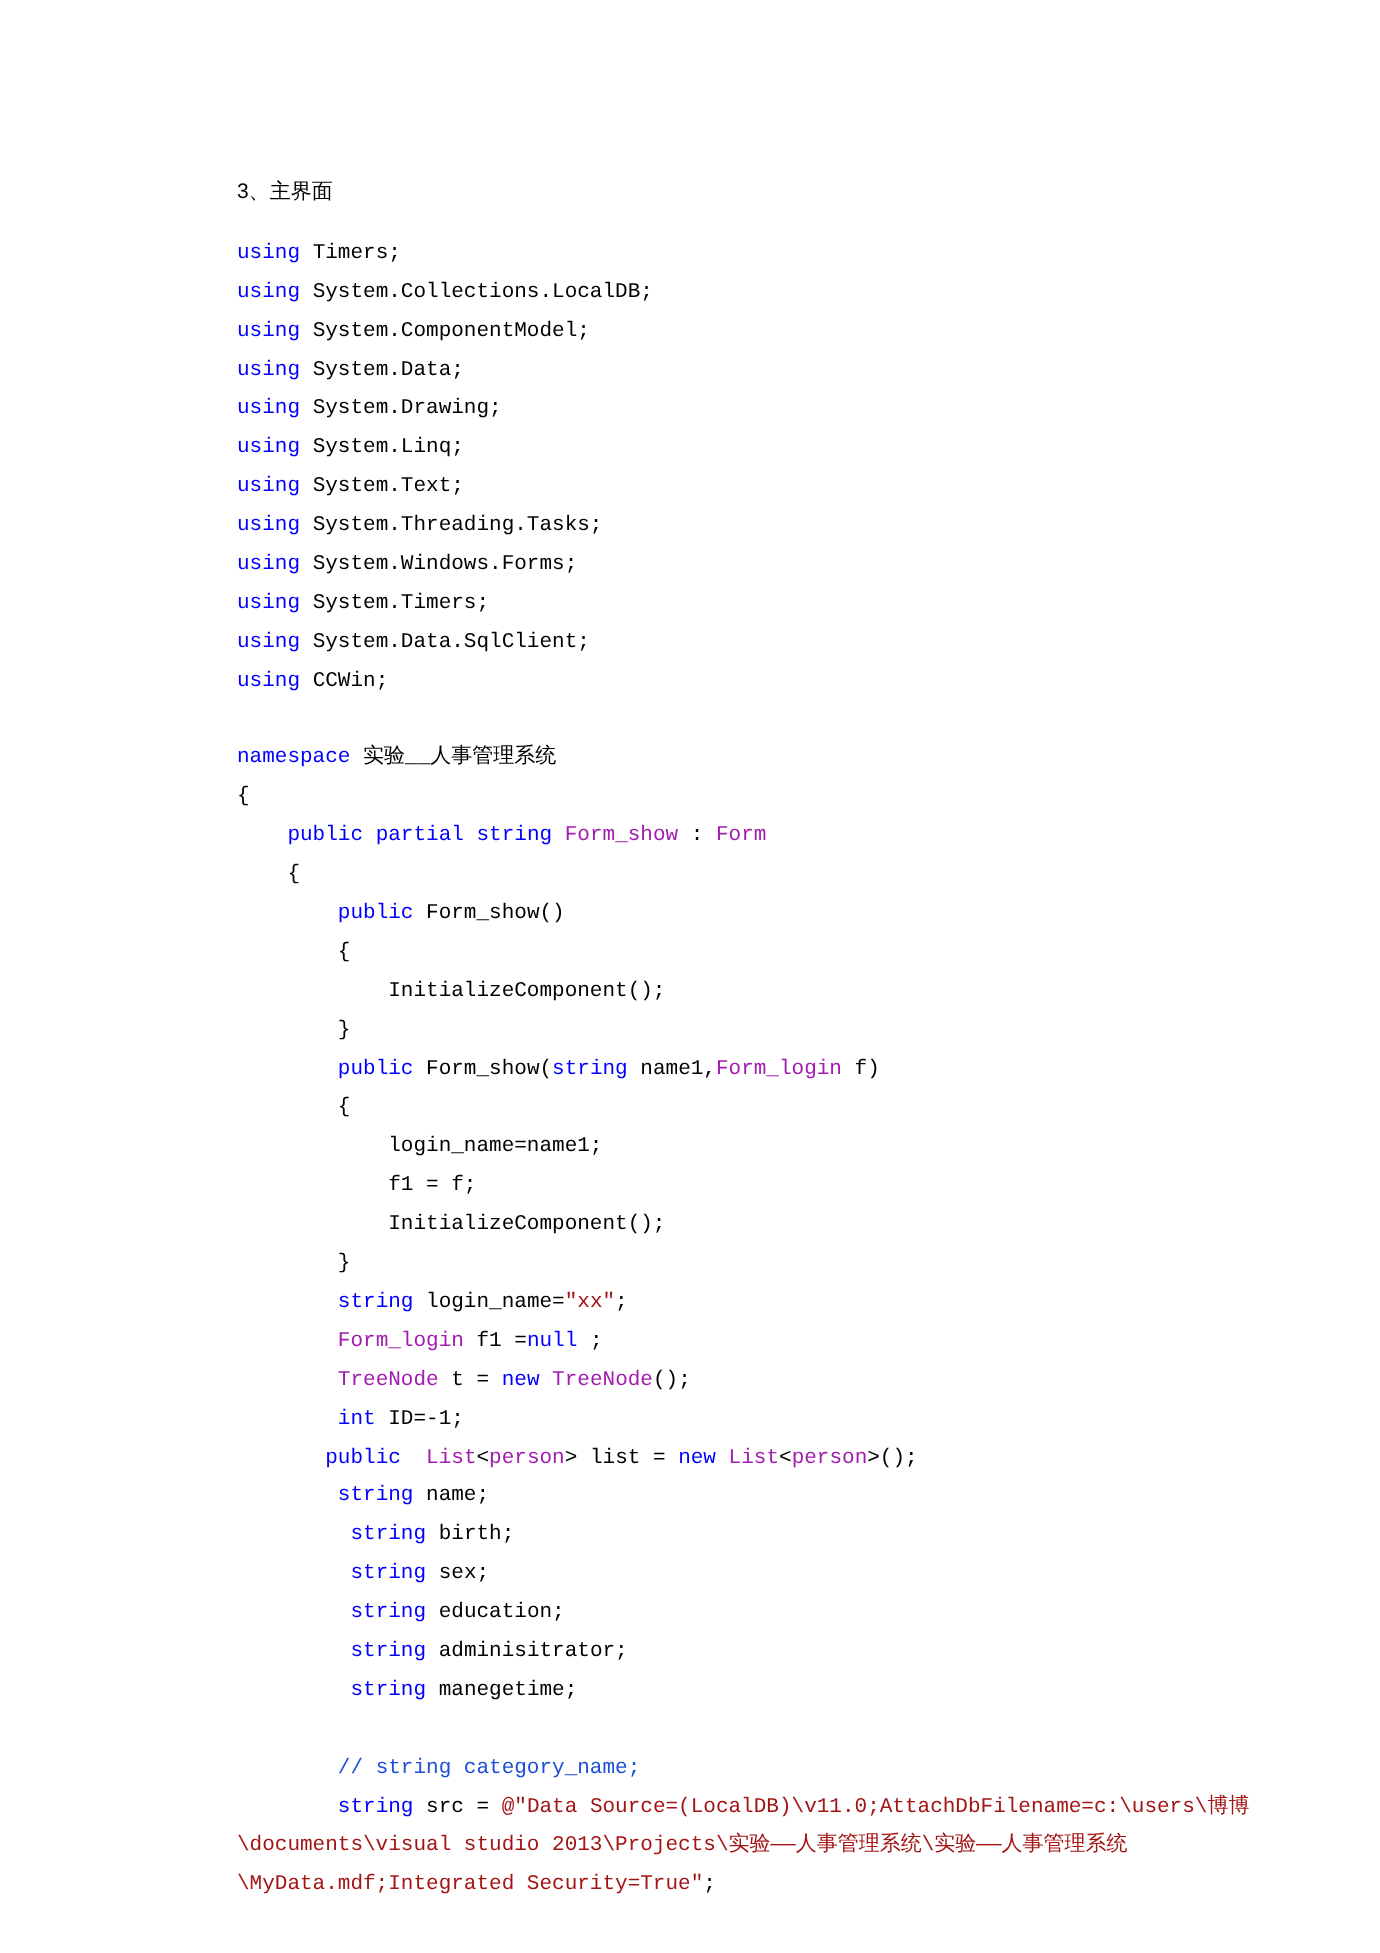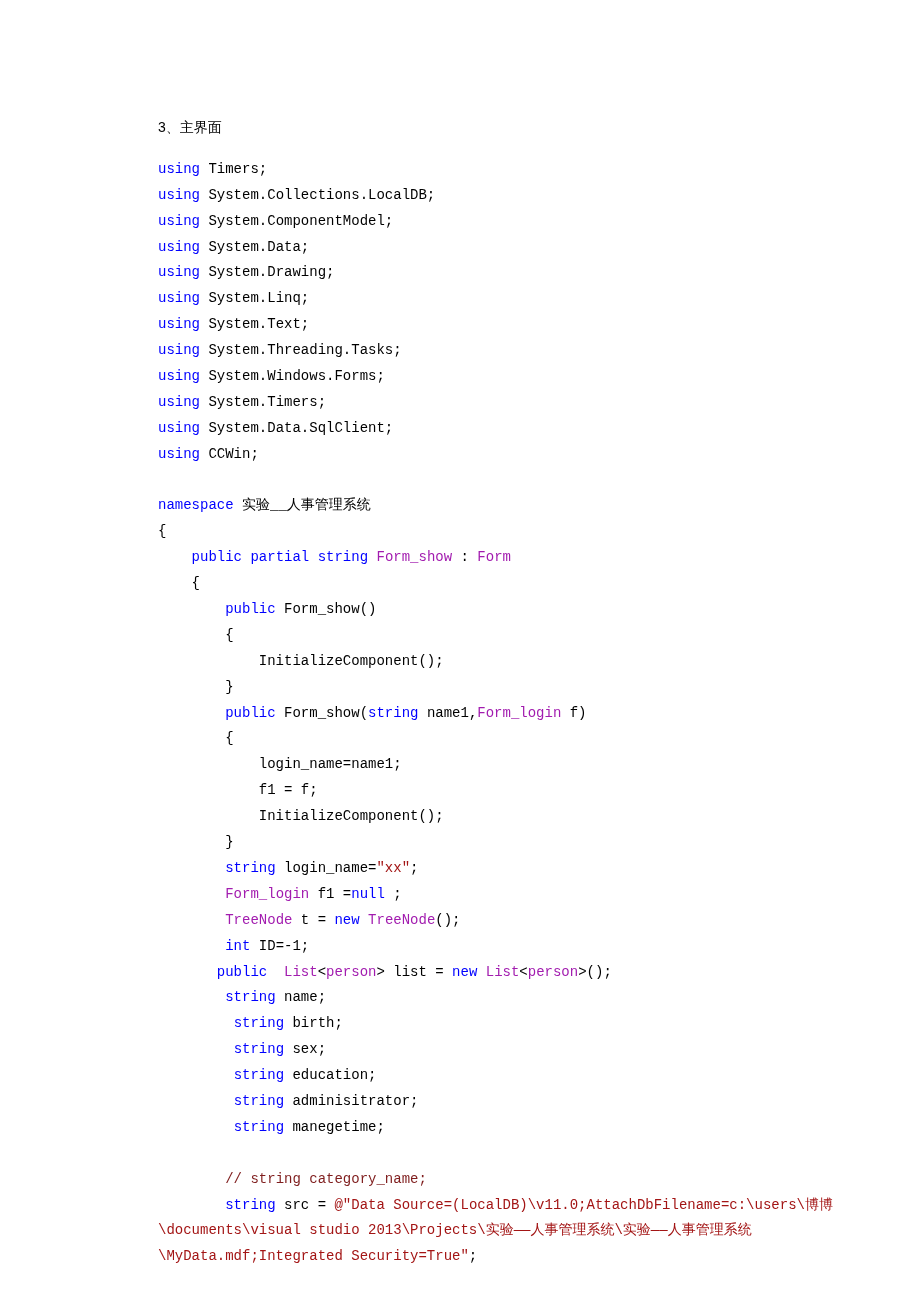--- a/index.html
+++ b/index.html
@@ -17,21 +17,21 @@
     color: #000000;
     margin-bottom: 16px;
   }
   .code-line {
     white-space: pre;
     font-family: "SimSun", "宋体", "Courier New", monospace;
   }
   .kw-blue { color: #0000ff; }
   .kw-teal { color: #a21caf; }
   .str-red { color: #a31515; }
-  .comment { color: #7f1d1d; }
+  .comment { color: #1d4ed8; }
 </style>
 </head>
 <body>
 
 <div class="heading">3、主界面</div>
 <div id="code-container">
     <div class="code-line"><span class="kw-blue">using</span><span> Timers;</span></div>
     <div class="code-line"><span class="kw-blue">using</span><span> System.Collections.LocalDB;</span></div>
     <div class="code-line"><span class="kw-blue">using</span><span> System.ComponentModel;</span></div>
     <div class="code-line"><span class="kw-blue">using</span><span> System.Data;</span></div>

